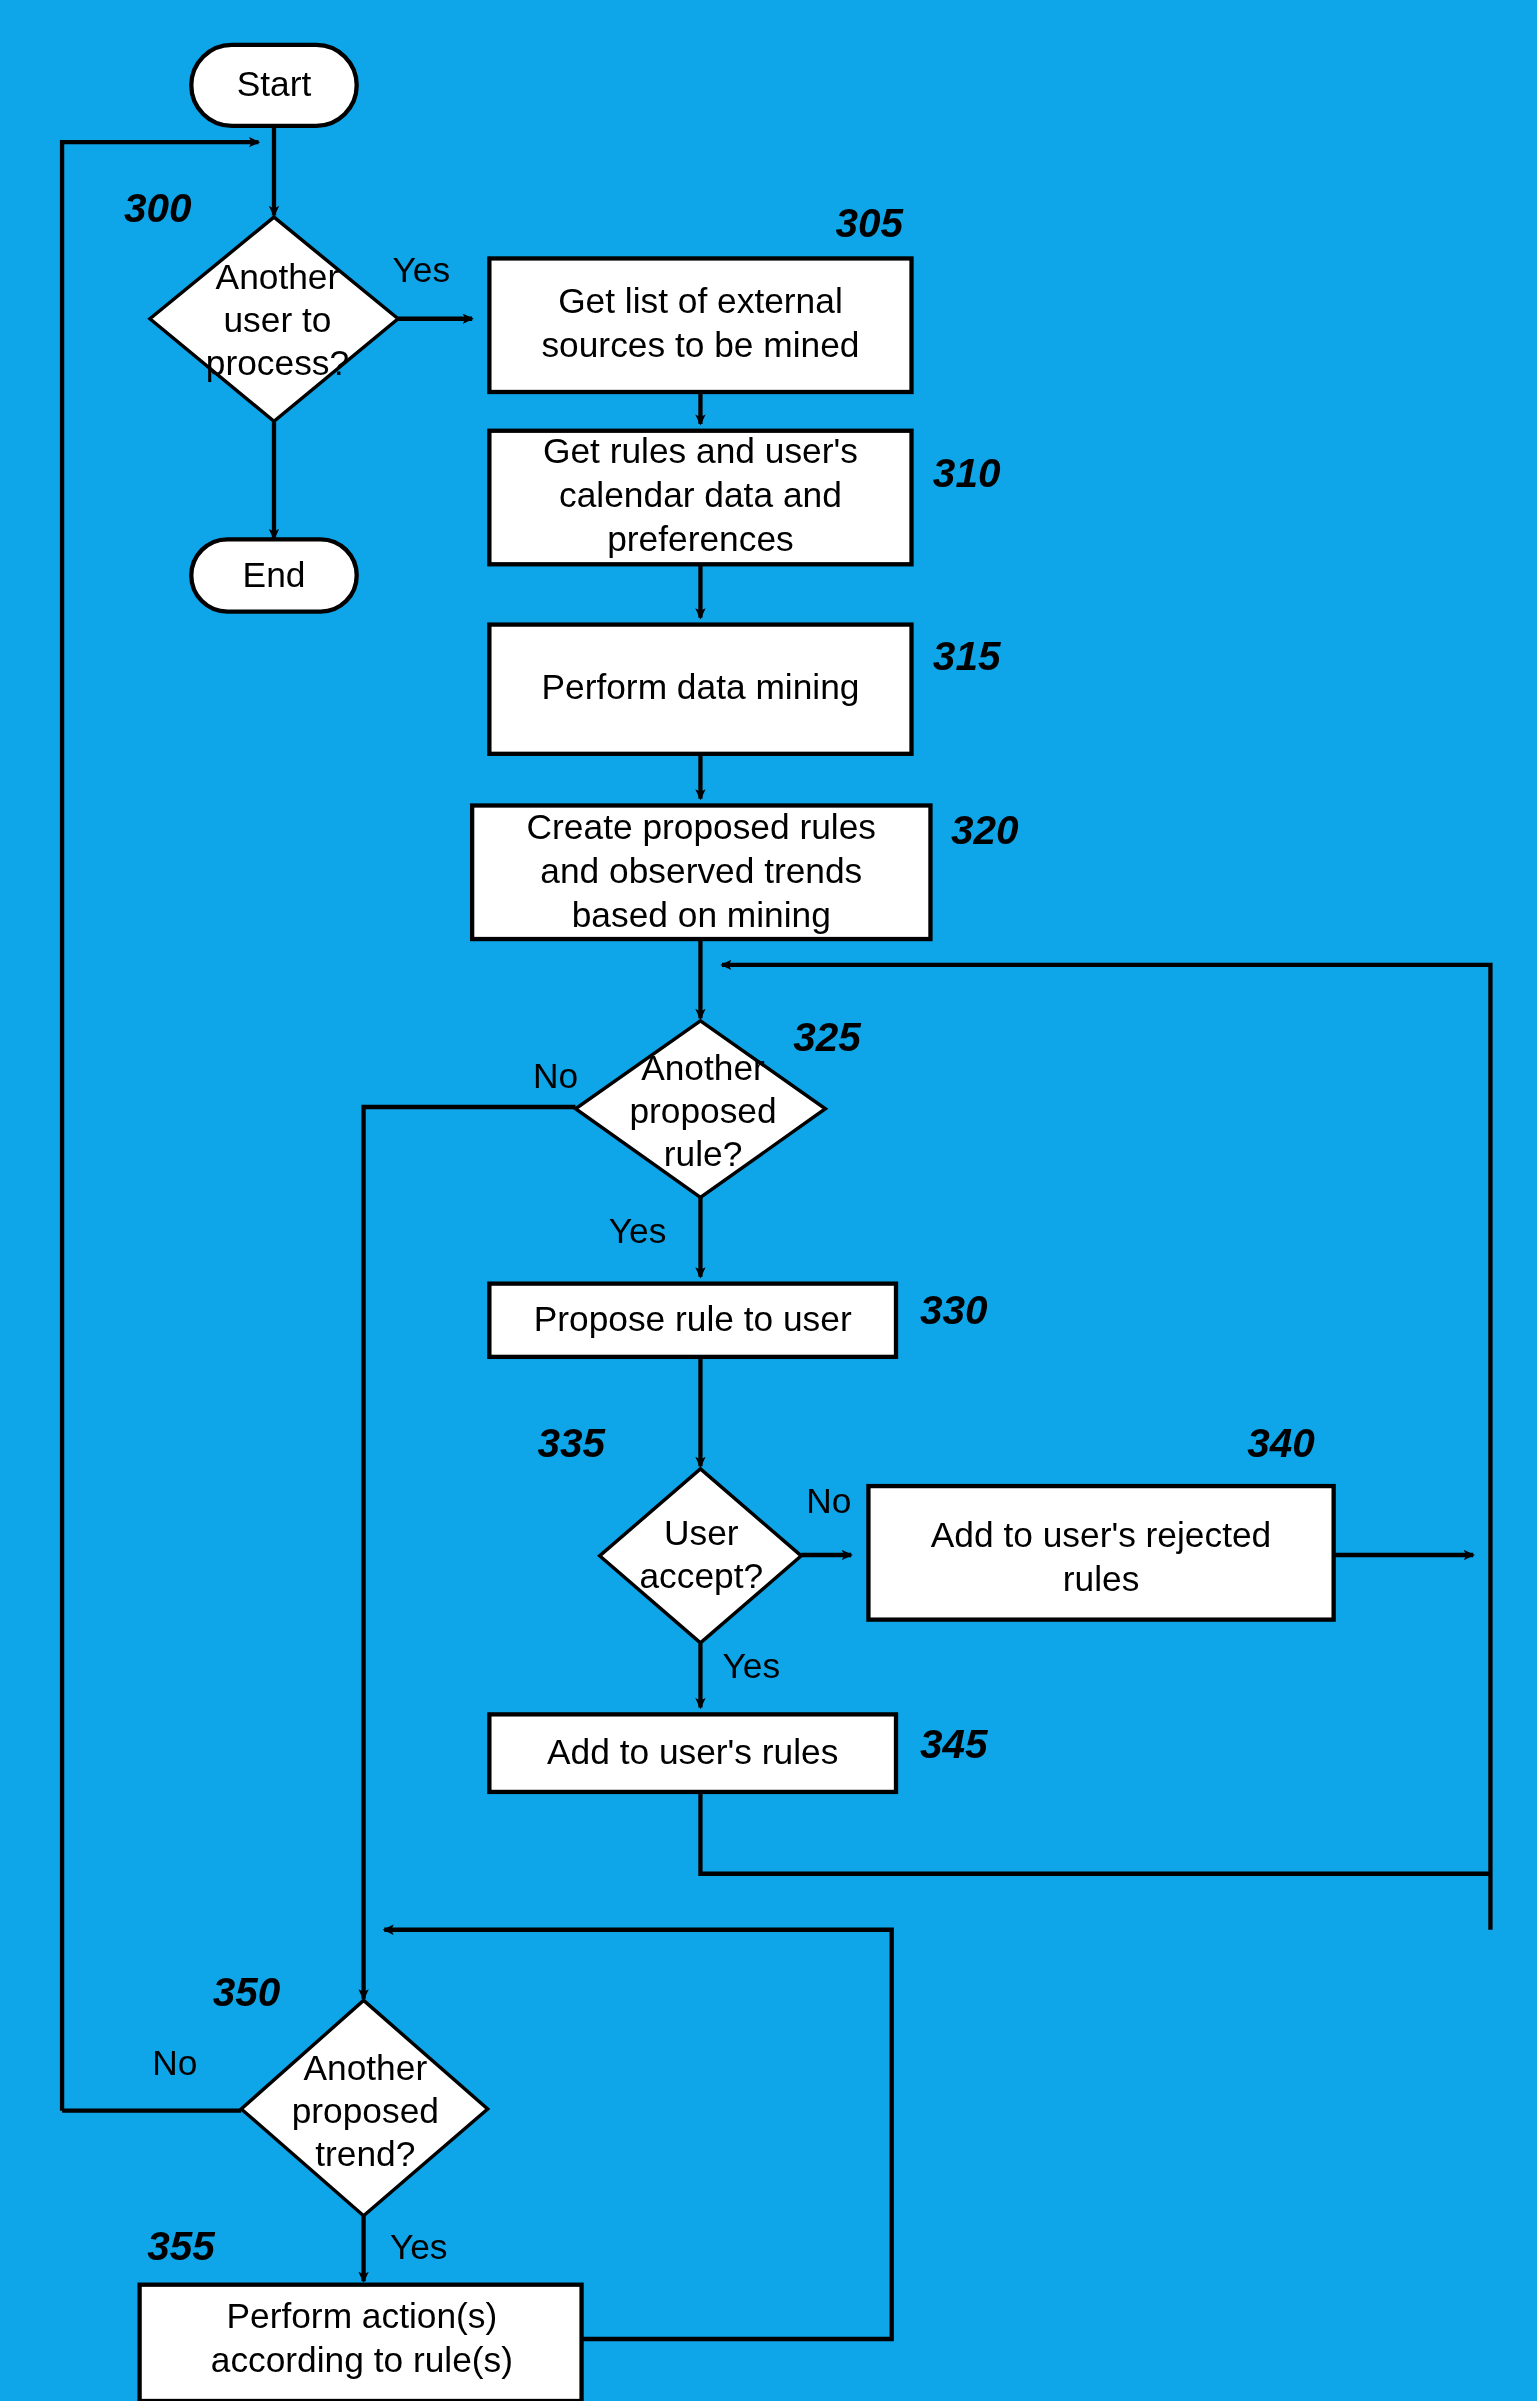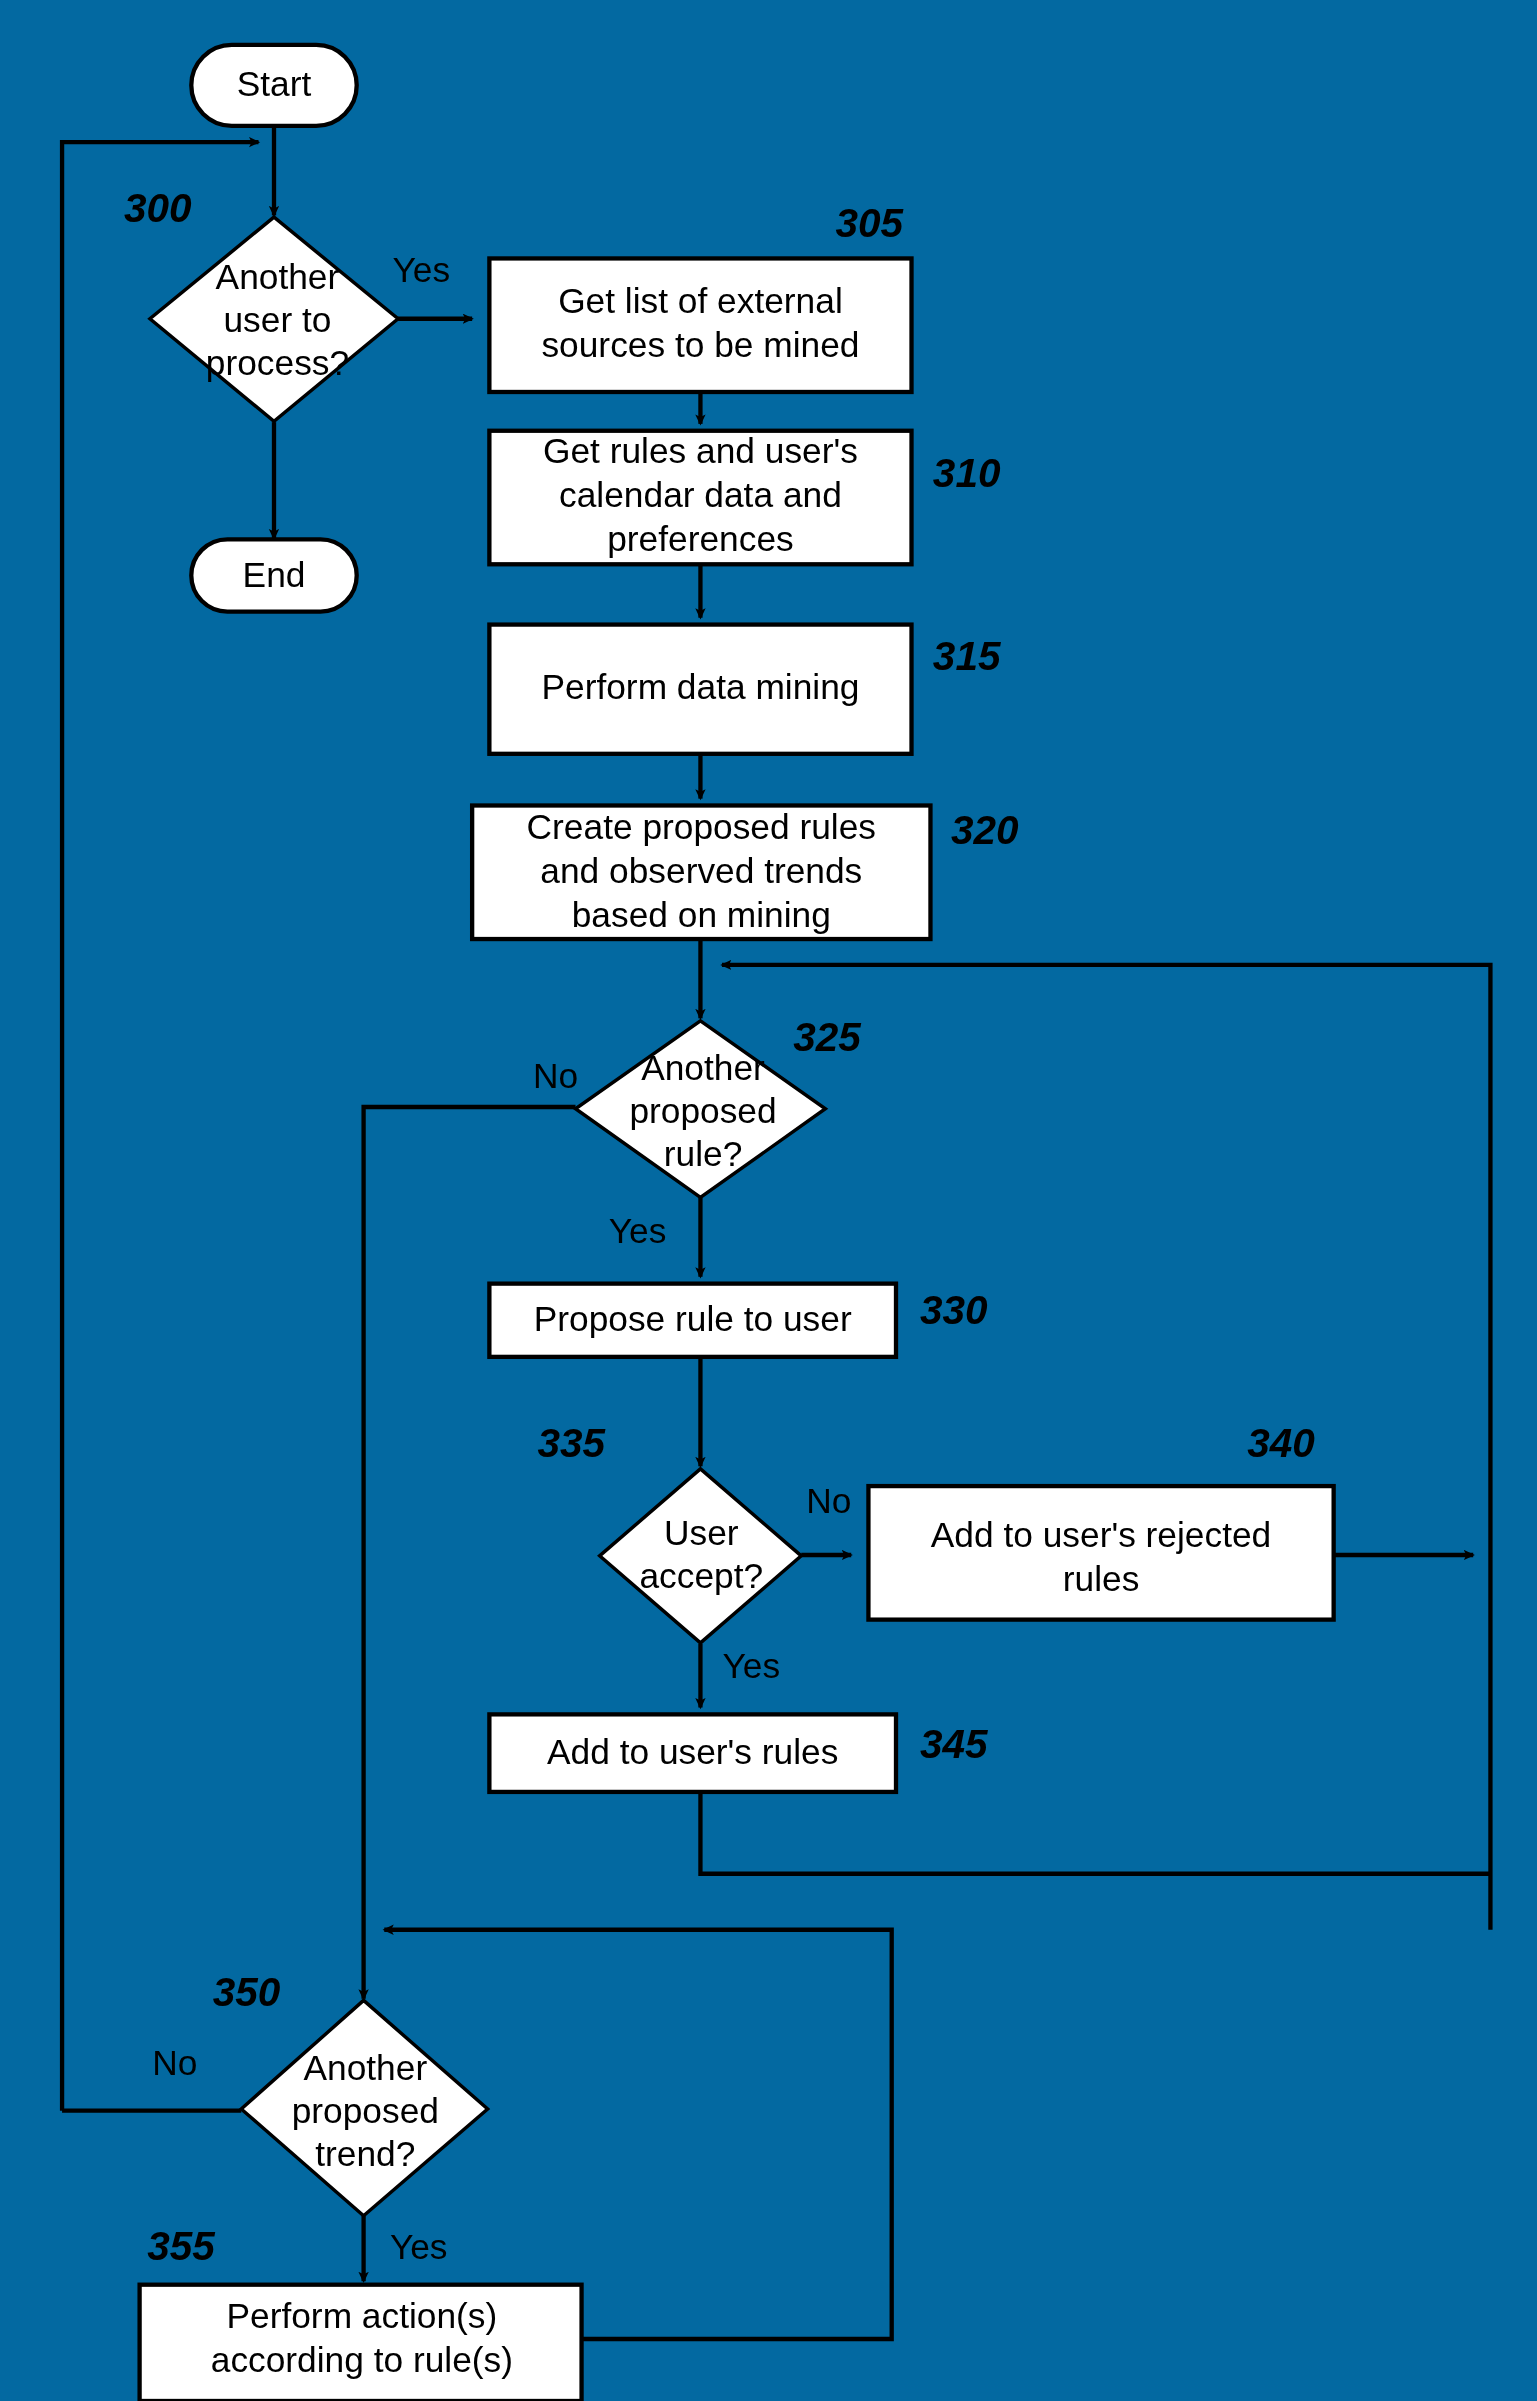--- a/index.html
+++ b/index.html
@@ -1,18 +1,18 @@
 <!DOCTYPE html>
 <html style="font-size:13.8px"><head>
 <meta charset="utf-8">
 <style>
   html,body{margin:0;padding:0;background:#ffffff;}
   body{width:1537px;height:2401px;overflow:hidden;
        font-family:"Liberation Sans","DejaVu Sans",sans-serif;}
-  #stage{position:relative;width:1537px;height:2401px;background:#0369a1;}
+  #stage{position:relative;width:1537px;height:2401px;background:#0ea5e9;}
   svg#flow{position:absolute;left:0;top:0;width:1537px;height:2401px;}
   .shape{fill:#ffffff;stroke:#000000;stroke-width:5;}
   .shape-thin{fill:#ffffff;stroke:#000000;stroke-width:4;}
   .conn{stroke:#000000;stroke-width:5;fill:none;}
   .nodetext{font-family:"Liberation Sans","DejaVu Sans",sans-serif;
             font-size:41px;fill:#000;text-anchor:middle;
             dominant-baseline:middle;}
   .edgelabel{font-family:"Liberation Sans","DejaVu Sans",sans-serif;
              font-size:41px;fill:#000;text-anchor:middle;
              dominant-baseline:middle;}

